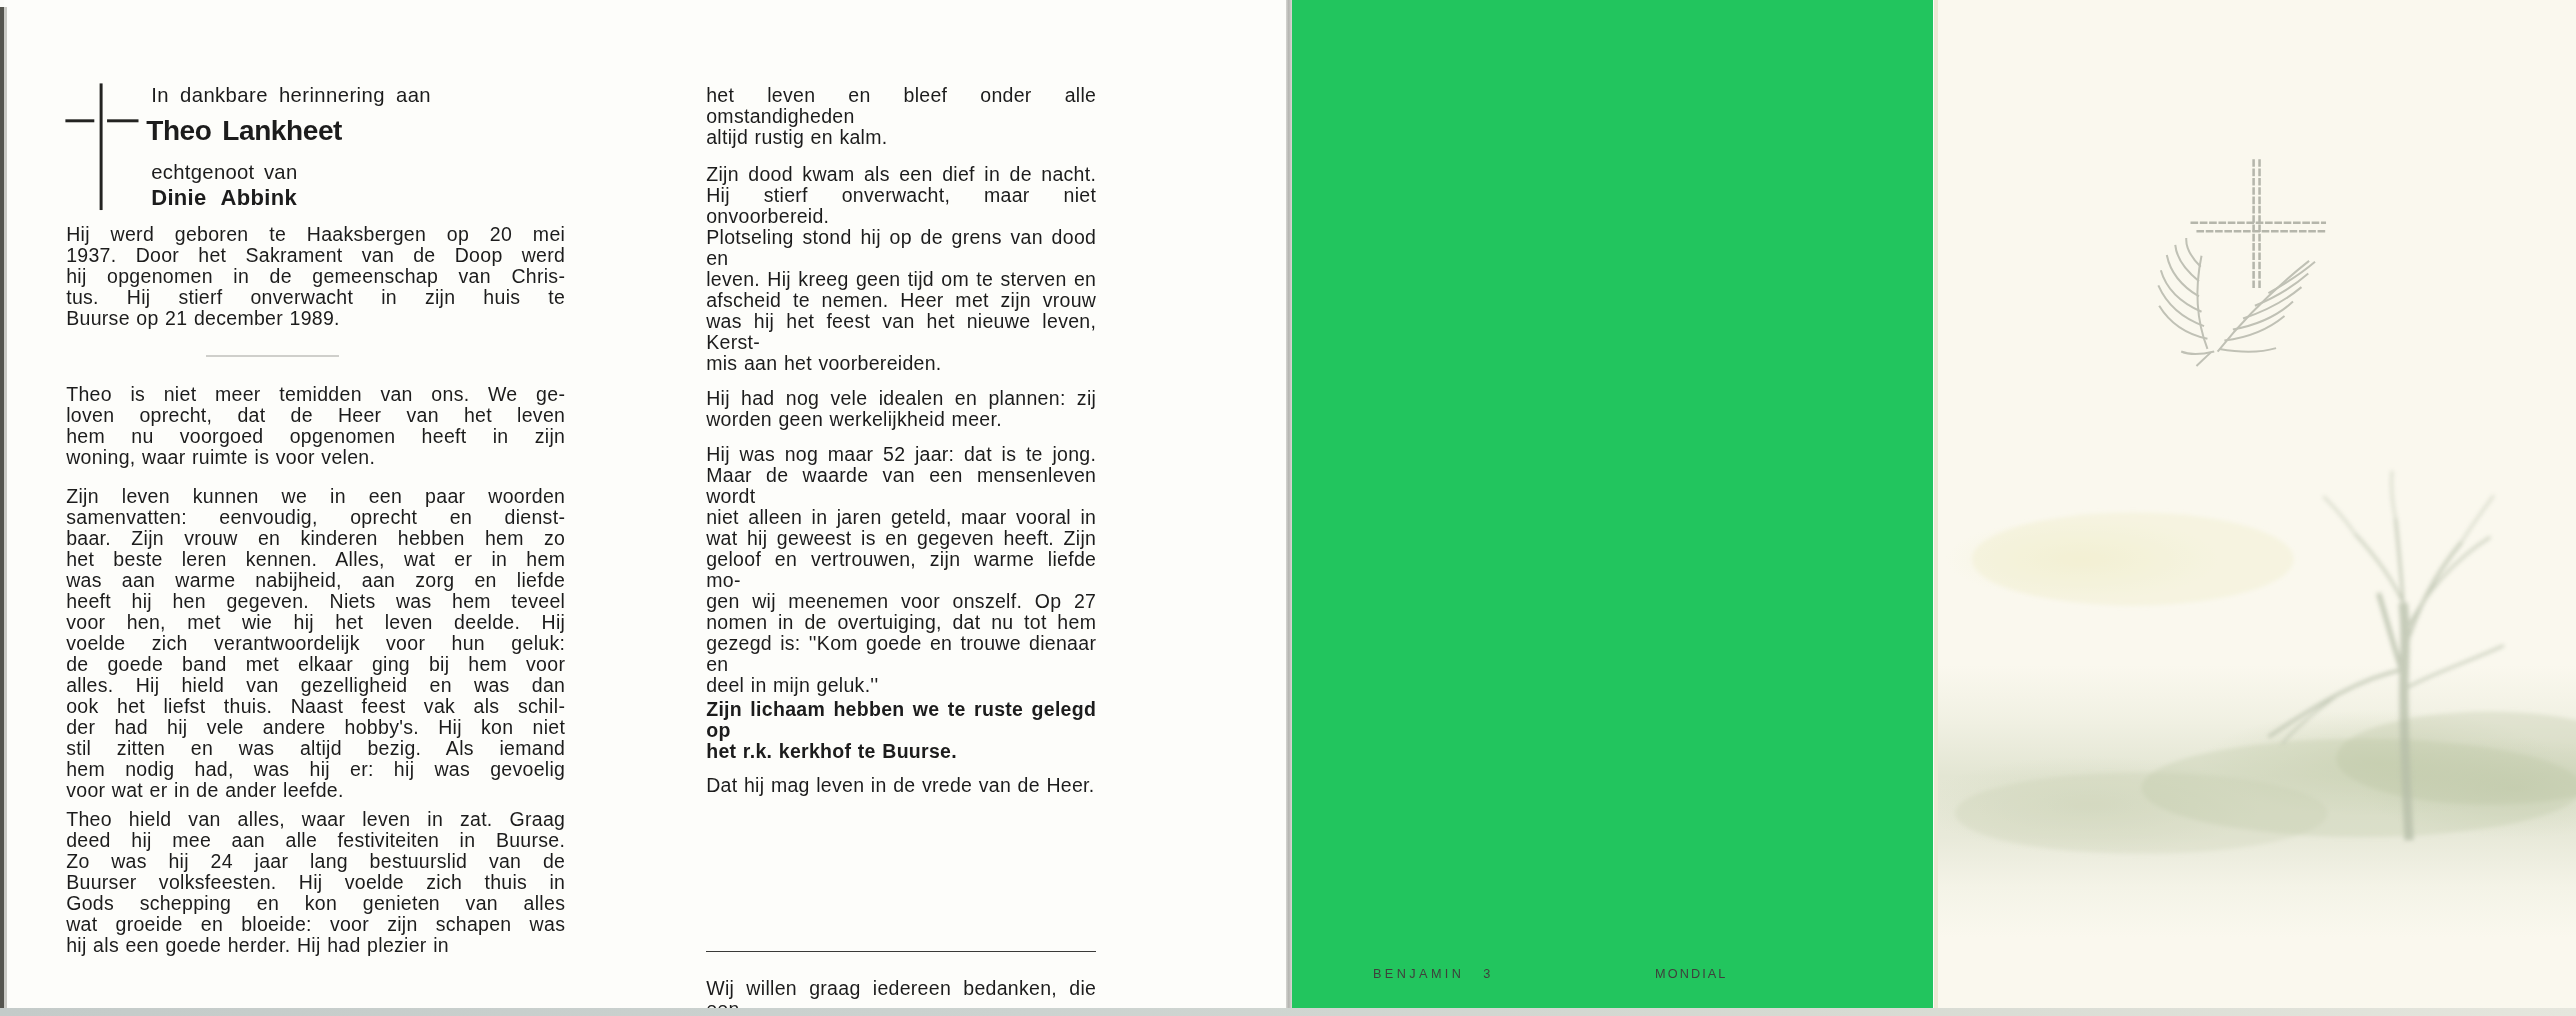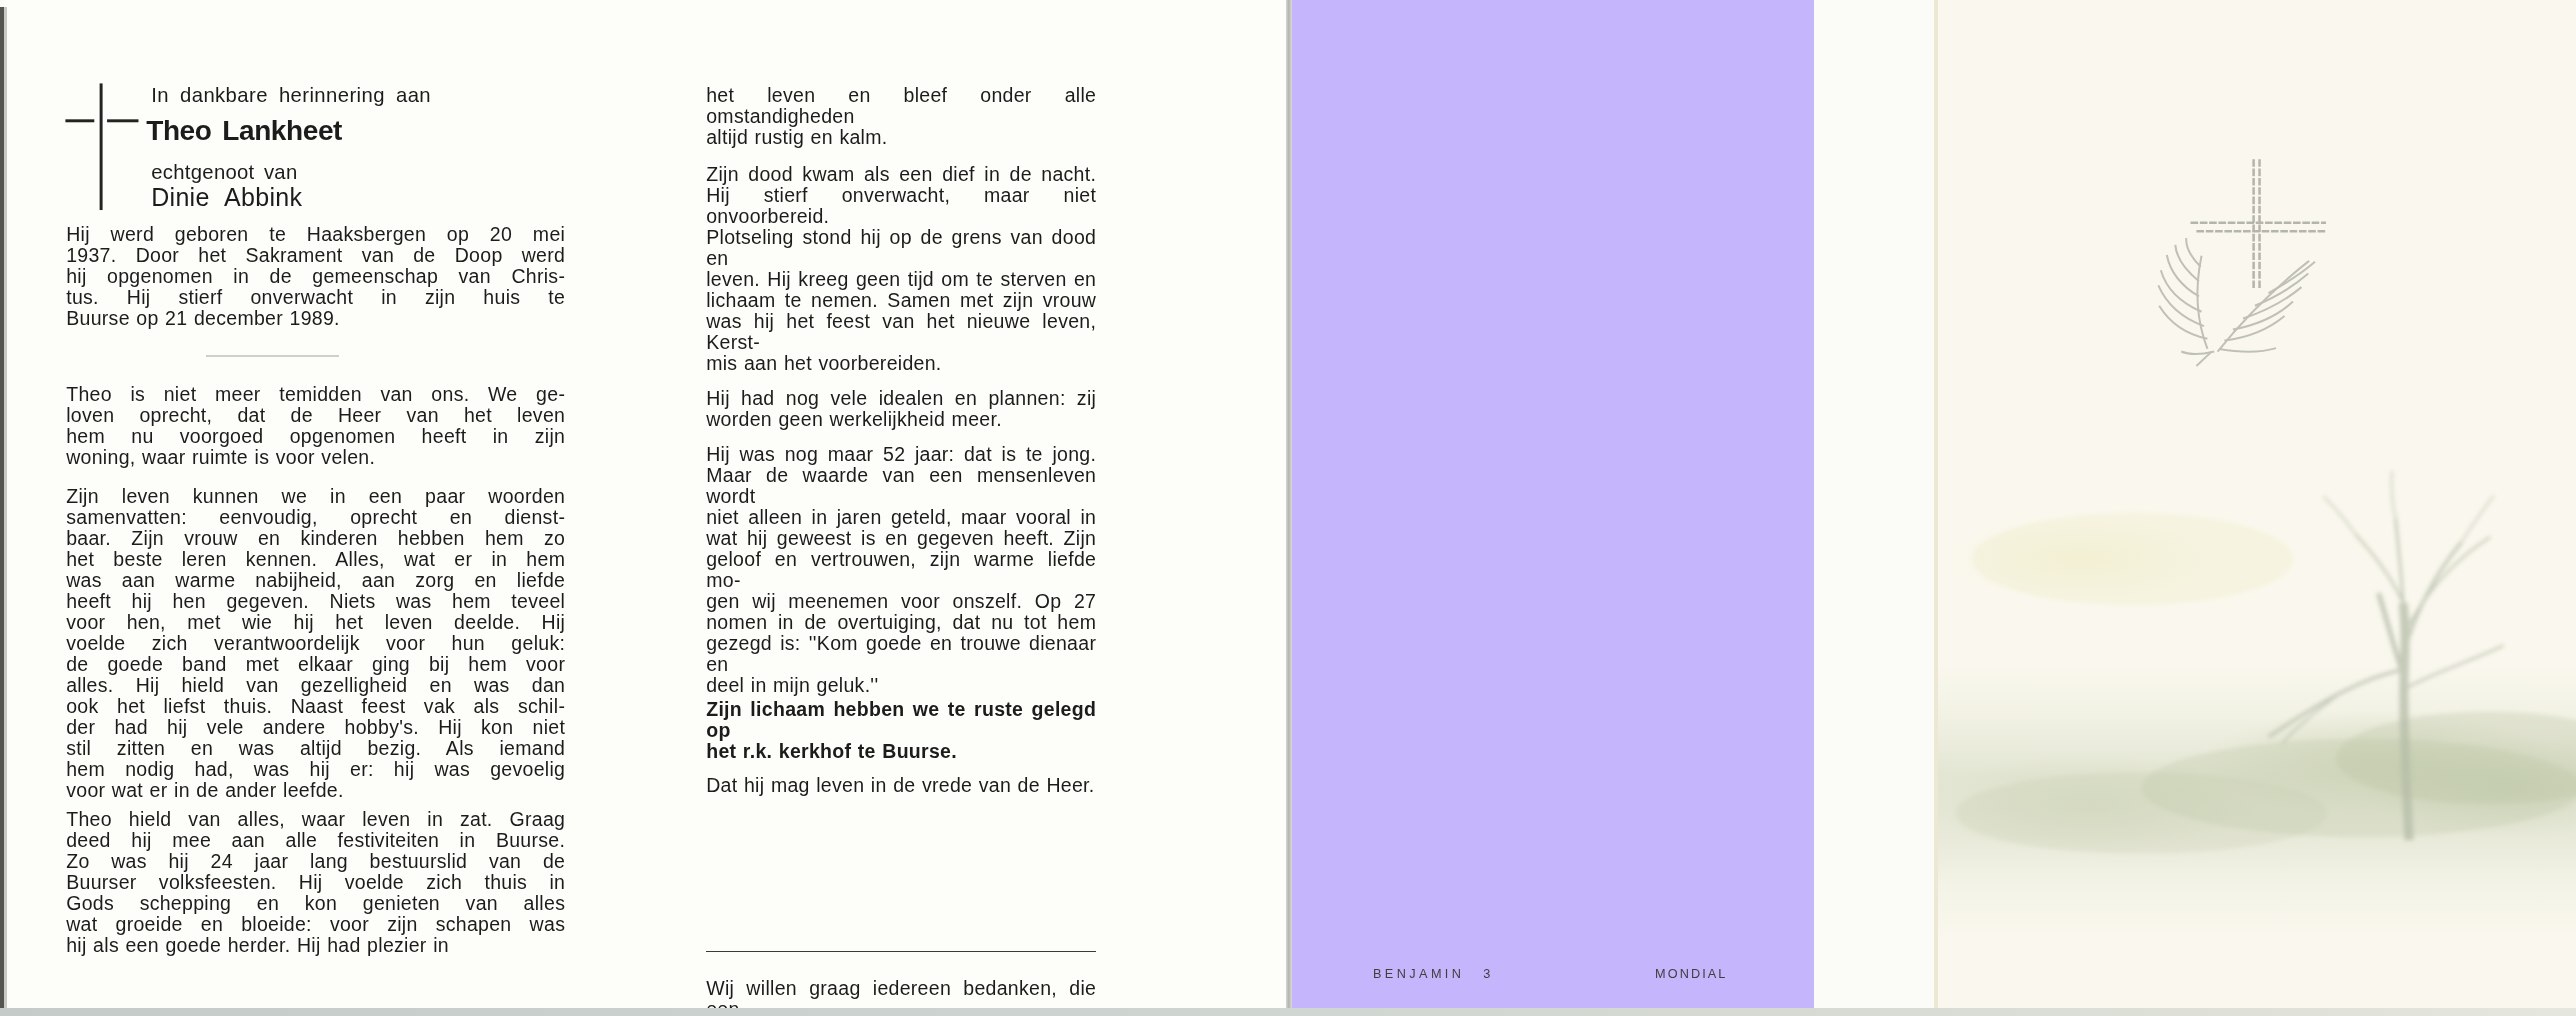--- a/index.html
+++ b/index.html
@@ -7,21 +7,21 @@
         font-family:"Liberation Sans","DejaVu Sans",sans-serif;color:#1c1c1c;}
   
   .edge-left{position:absolute;left:0;top:6.8px;bottom:5.1px;width:4.2px;background:#55554f;}
   .edge-left2{position:absolute;left:4.2px;top:6.8px;bottom:5.1px;width:2.5px;background:#a8a8a2;opacity:.6;}
   .edge-bottom{position:absolute;left:0;bottom:0;width:100%;height:9.3px;
                background:linear-gradient(to right,#c4cbc9,#ccd3d0 40%,#d6dad2 70%,#e5e6dd);}
   
   .card-left{position:absolute;left:4.2px;top:0;width:1282px;height:1008px;background:#fdfdfa;}
   .seam{position:absolute;left:1286px;top:0;width:6px;height:1008px;
         background:linear-gradient(to right,#d6d6d2,#b4b4b0 45%,#d9d9d5);}
-  .page-middle{position:absolute;left:1292px;top:0;width:522px;height:1008px;background:#c4b5fd;}
+  .page-middle{position:absolute;left:1292px;top:0;width:641px;height:1008px;background:#22c55e;}
   .fold{position:absolute;left:1934px;top:0;width:4.2px;height:1008px;background:#e9e4cc;opacity:.85;}
   .page-right{position:absolute;left:1938px;top:0;width:638px;height:1008px;background:#faf8ee;}
   
   .page-right::before{content:"";position:absolute;inset:0;
     background:
       radial-gradient(ellipse 195px 59px at 144px 559px, rgba(238,235,196,.45), transparent 70%),
       radial-gradient(ellipse 254px 76px at 441px 763px, rgba(196,205,172,.50), transparent 70%),
       radial-gradient(ellipse 237px 68px at 153px 805px, rgba(200,208,178,.42), transparent 72%),
       radial-gradient(ellipse 220px 72px at 576px 788px, rgba(190,200,168,.48), transparent 70%),
       linear-gradient(to bottom, transparent 66%, rgba(208,214,188,.20) 71%,
@@ -30,21 +30,21 @@
   
   .col{position:absolute;}
   .col1{left:62px;top:80px;width:499px;}
   .col2{left:702px;top:85px;width:390px;}
   .para{font-size:19.5px;line-height:21px;letter-spacing:0.3px;word-spacing:0.8px;}
   .tline{text-align:justify;text-align-last:justify;}
   .tline:last-child{text-align-last:left;}
   .dedication{font-size:20.3px;line-height:22px;margin:4.2px 0 0 85px;word-spacing:5.1px;letter-spacing:0.4px;}
   .name{font-size:28px;line-height:30.5px;font-weight:bold;margin:10.2px 0 0 80px;word-spacing:3.4px;letter-spacing:-0.4px;}
   .relation{font-size:20.3px;line-height:21px;margin:15.3px 0 0 85px;word-spacing:3.4px;letter-spacing:0.3px;}
-  .spouse{font-size:25px;line-height:21px;font-weight:normal;margin:3.4px 0 0 85px;word-spacing:8.5px;letter-spacing:0.3px;}
+  .spouse{font-size:22px;line-height:21px;font-weight:bold;margin:3.4px 0 0 85px;word-spacing:8.5px;letter-spacing:0.3px;}
   .m-p1{margin-top:16px;} .m-p2{margin-top:55px;} .m-p3{margin-top:18.6px;} .m-p4{margin-top:8px;}
   .c2-p2{margin-top:16px;} .c2-p3{margin-top:13.6px;} .c2-p4{margin-top:14.4px;}
   .c2-p5{margin-top:3px;font-weight:bold;} .c2-p6{margin-top:12.7px;}
   .divider{margin-top:155px;width:390px;height:0;border-top:1.7px solid #3a3a38;}
   .thanks{margin-top:26px;}
   .scratch{position:absolute;left:202px;top:355px;width:133px;height:1.7px;background:#a9a9a4;opacity:.55;}
   
   .mark{position:absolute;top:967px;font-size:12.7px;color:#3f3f3c;letter-spacing:3.4px;word-spacing:12px;white-space:nowrap;}
   .mark-benjamin{left:81px;}
   .mark-mondial{left:363px;letter-spacing:2.1px;}
@@ -115,21 +115,21 @@
     <div class="col col2">
       <div class="para">
           <div class="tline">het leven en bleef onder alle omstandigheden</div>
           <div class="tline">altijd rustig en kalm.</div>
         </div>
       <div class="para c2-p2">
           <div class="tline">Zijn dood kwam als een dief in de nacht.</div>
           <div class="tline">Hij stierf onverwacht, maar niet onvoorbereid.</div>
           <div class="tline">Plotseling stond hij op de grens van dood en</div>
           <div class="tline">leven. Hij kreeg geen tijd om te sterven en</div>
-          <div class="tline">lichaam te nemen. Samen met zijn vrouw</div>
+          <div class="tline">afscheid te nemen. Heer met zijn vrouw</div>
           <div class="tline">was hij het feest van het nieuwe leven, Kerst-</div>
           <div class="tline">mis aan het voorbereiden.</div>
         </div>
       <div class="para c2-p3">
           <div class="tline">Hij had nog vele idealen en plannen: zij</div>
           <div class="tline">worden geen werkelijkheid meer.</div>
         </div>
       <div class="para c2-p4">
           <div class="tline">Hij was nog maar 52 jaar: dat is te jong.</div>
           <div class="tline">Maar de waarde van een mensenleven wordt</div>

